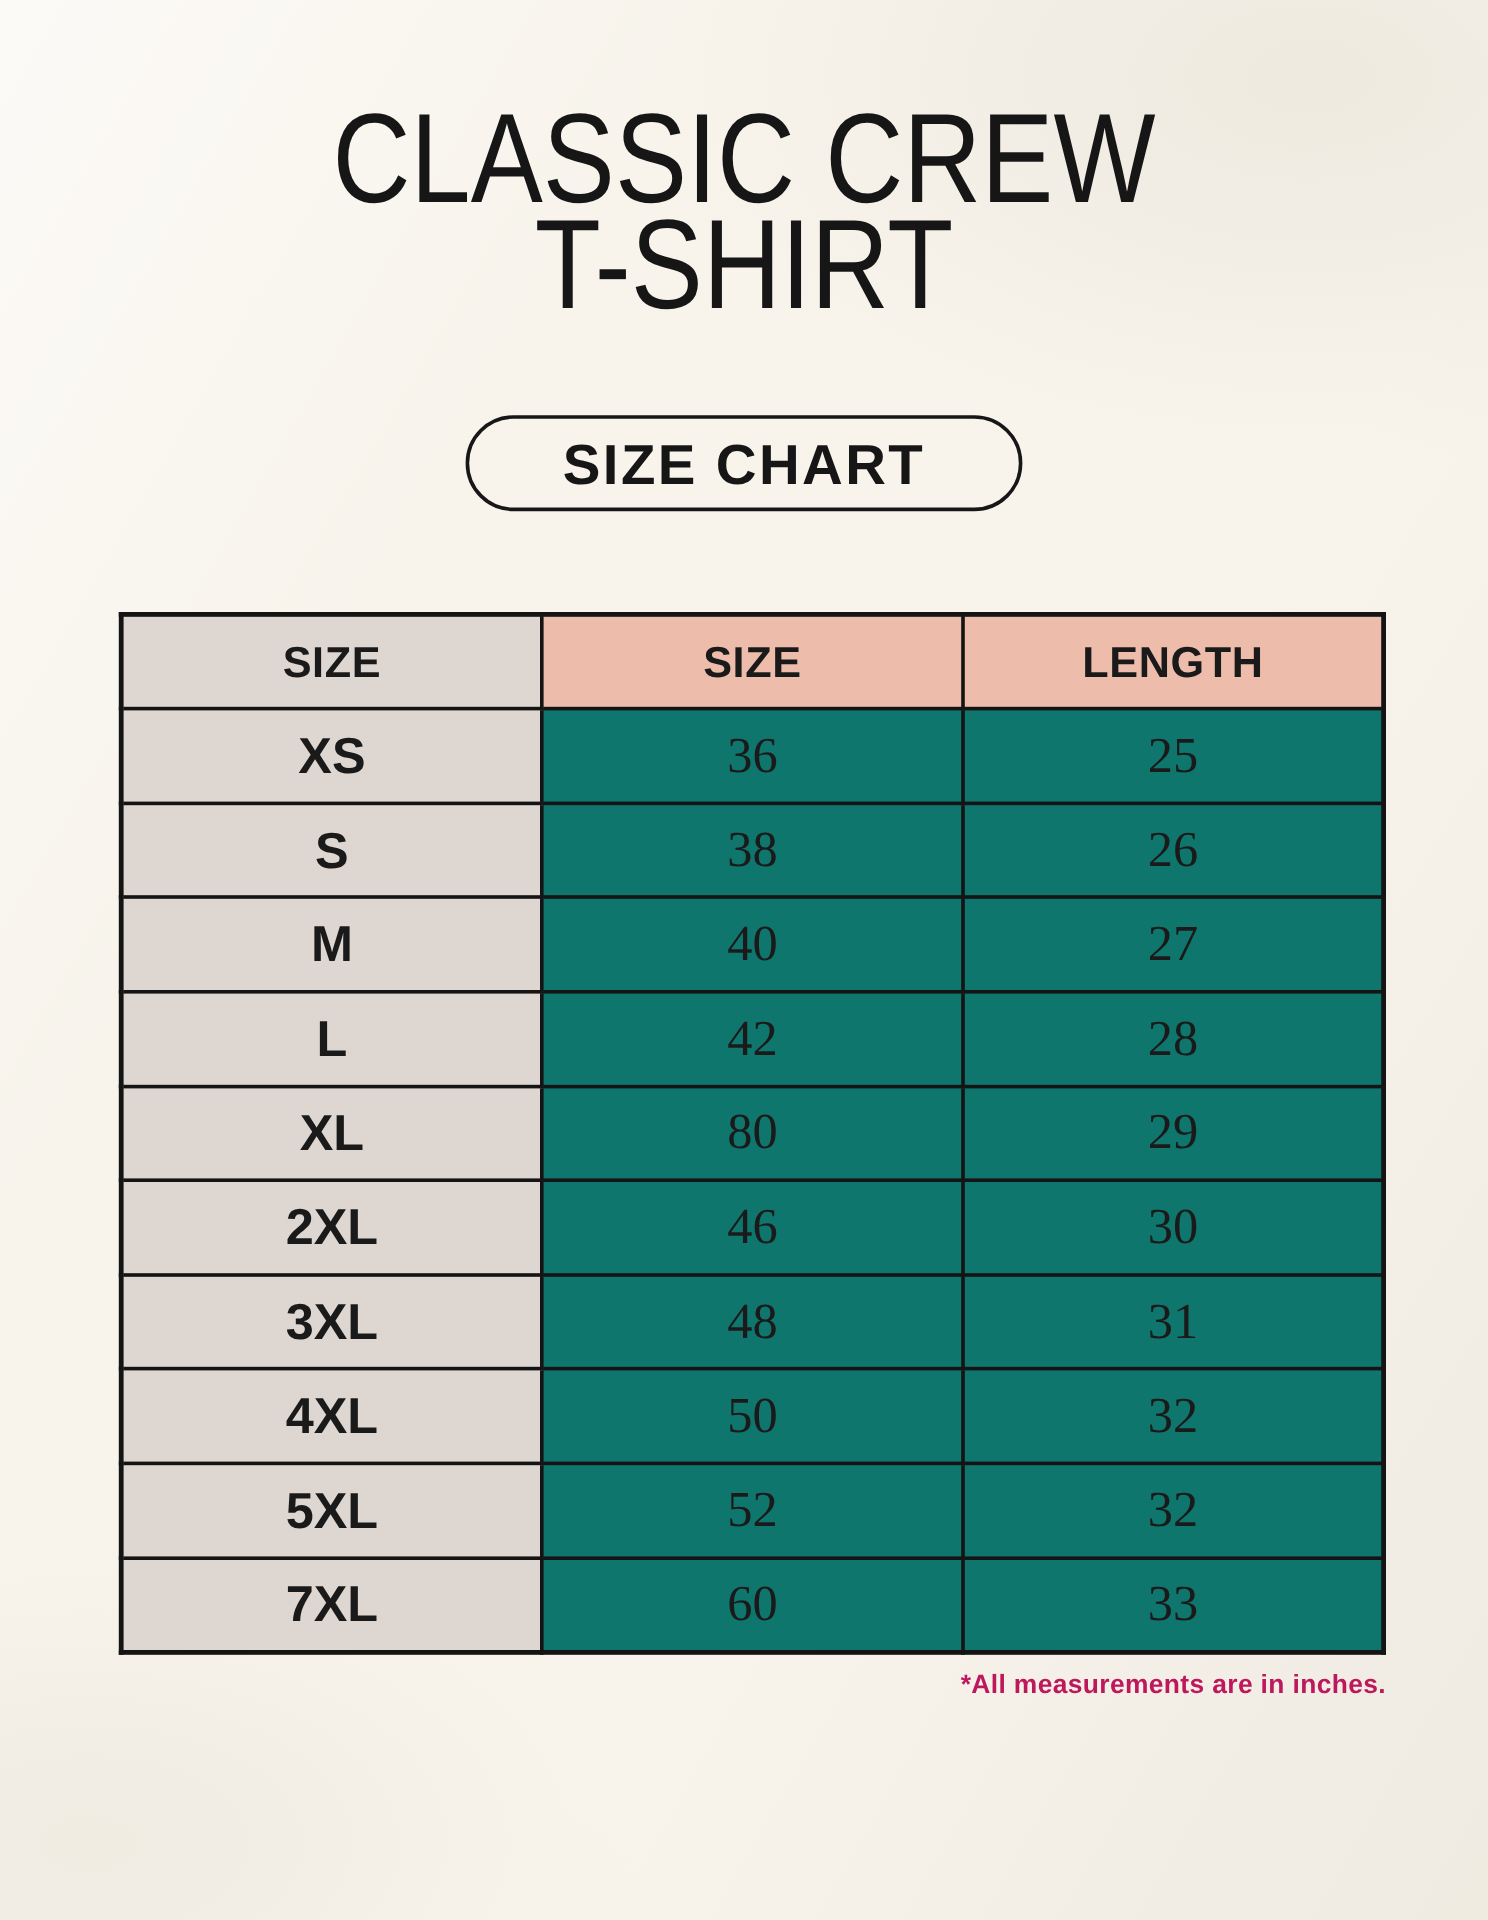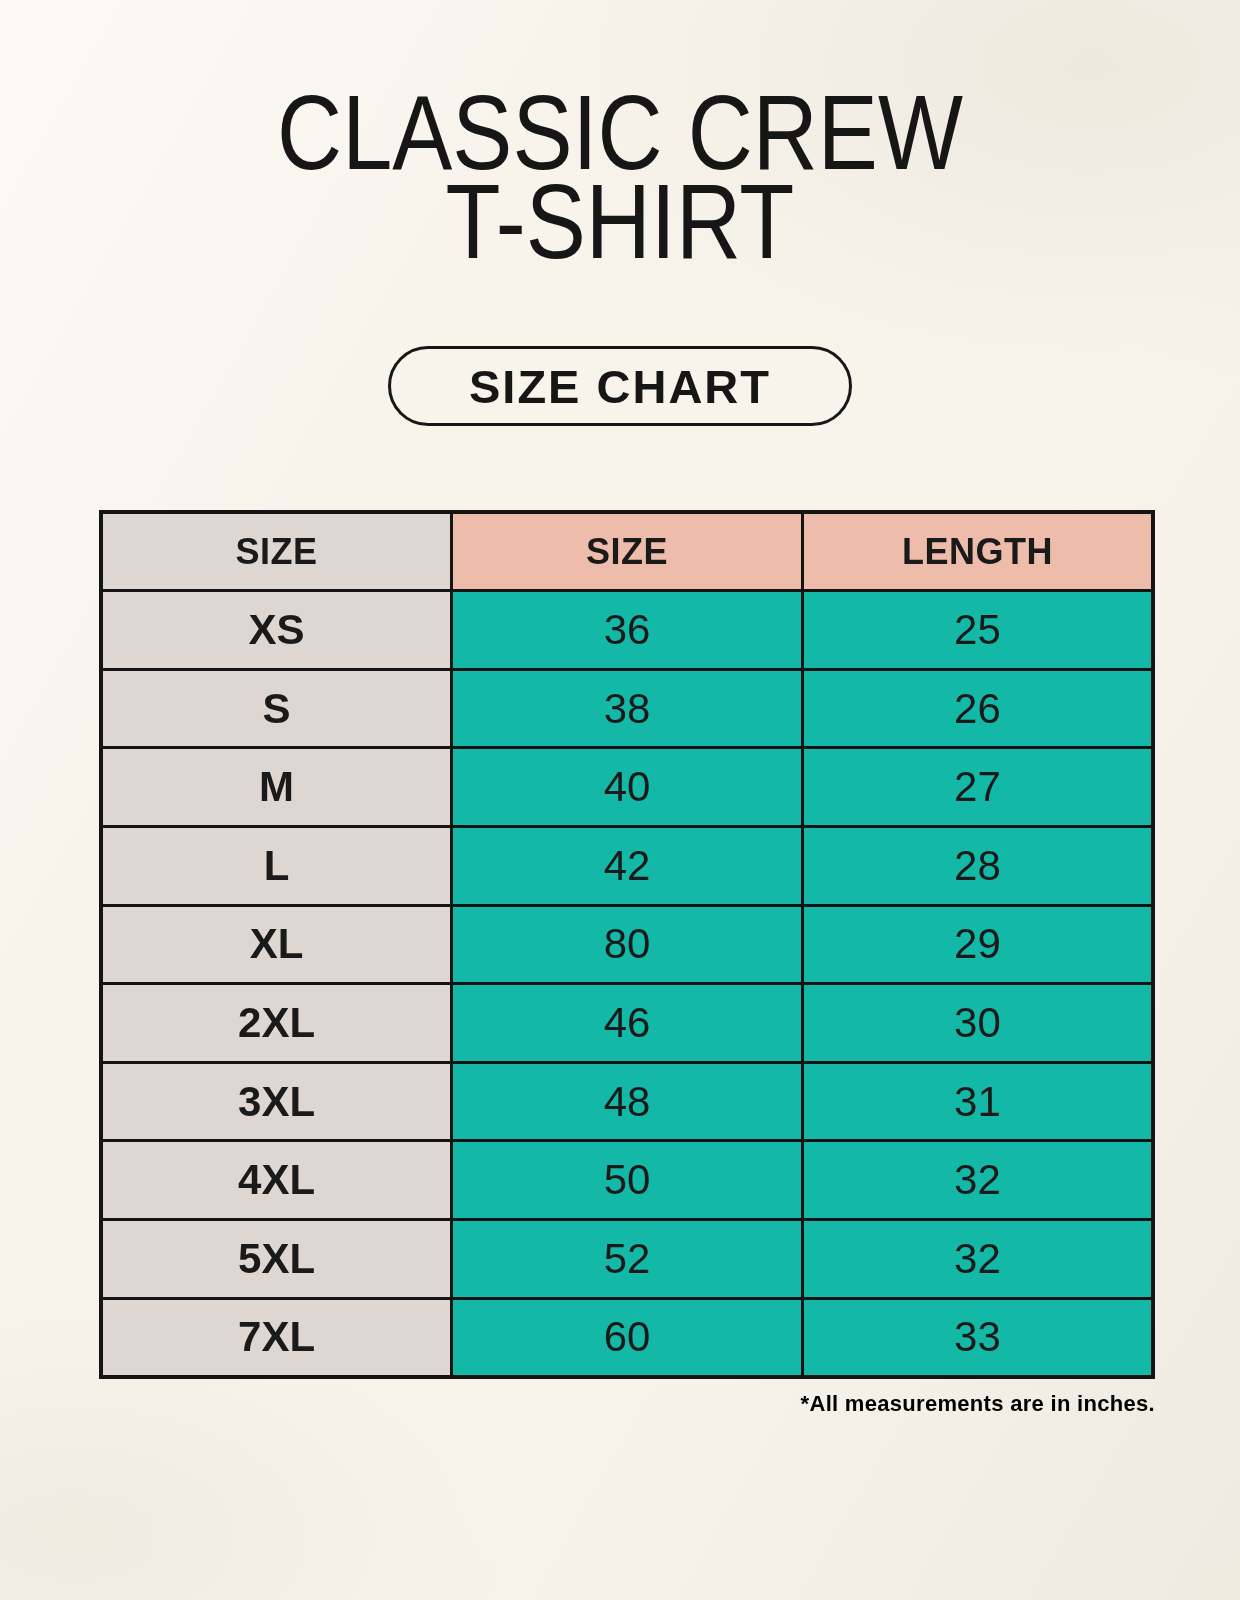--- a/index.html
+++ b/index.html
@@ -70,30 +70,30 @@
     padding: 0;
   }
   .size-table th {
     font-size: 36px;
     font-weight: bold;
     letter-spacing: 0.5px;
   }
   .size-table td { font-size: 42px; }
   .col-size-bg   { background: #ded6d0; }
   .accent-bg     { background: #eebcab; }
-  .data-bg       { background: #14b8a6; }
+  .data-bg       { background: #0f766e; font-family: Liberation Serif, serif; }
   td.size-cell   { font-weight: bold; }
   .footnote {
     width: 1056px;
     margin: 10px 0 0 99px;
     text-align: right;
     font-size: 22px;
     font-weight: bold;
     letter-spacing: 0.3px;
-    color: #000000;
+    color: #be185d;
   }
 </style>
 </head>
 <body>
 
 <div class="bg-texture"></div>
 
 <div class="content">
 
   <div class="title">

